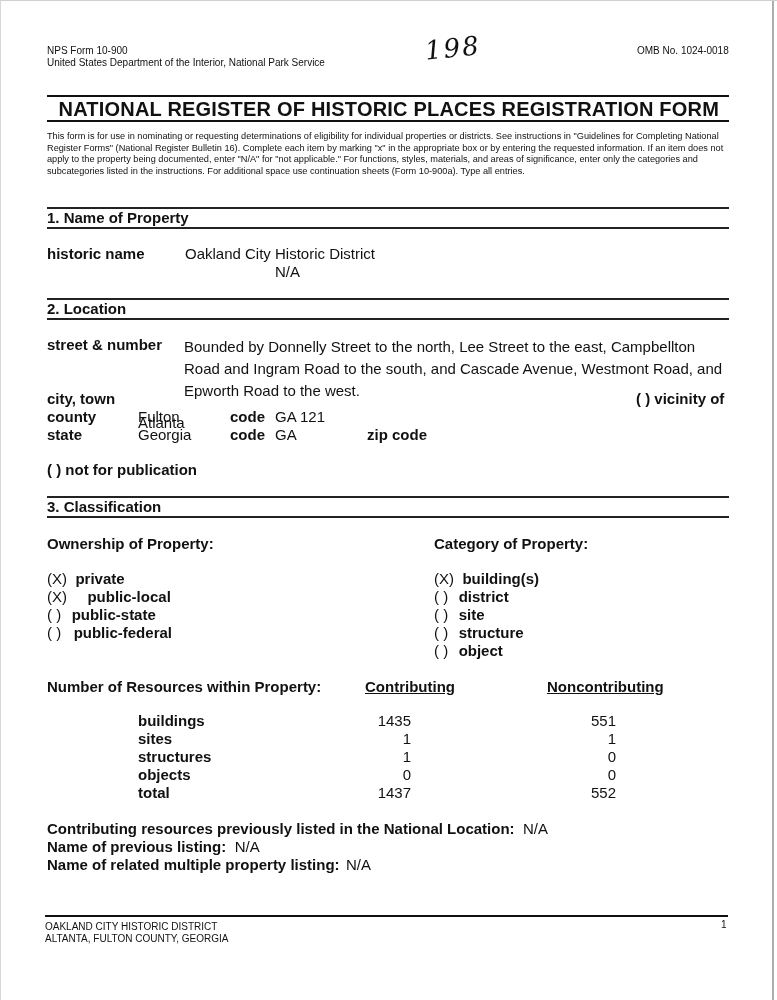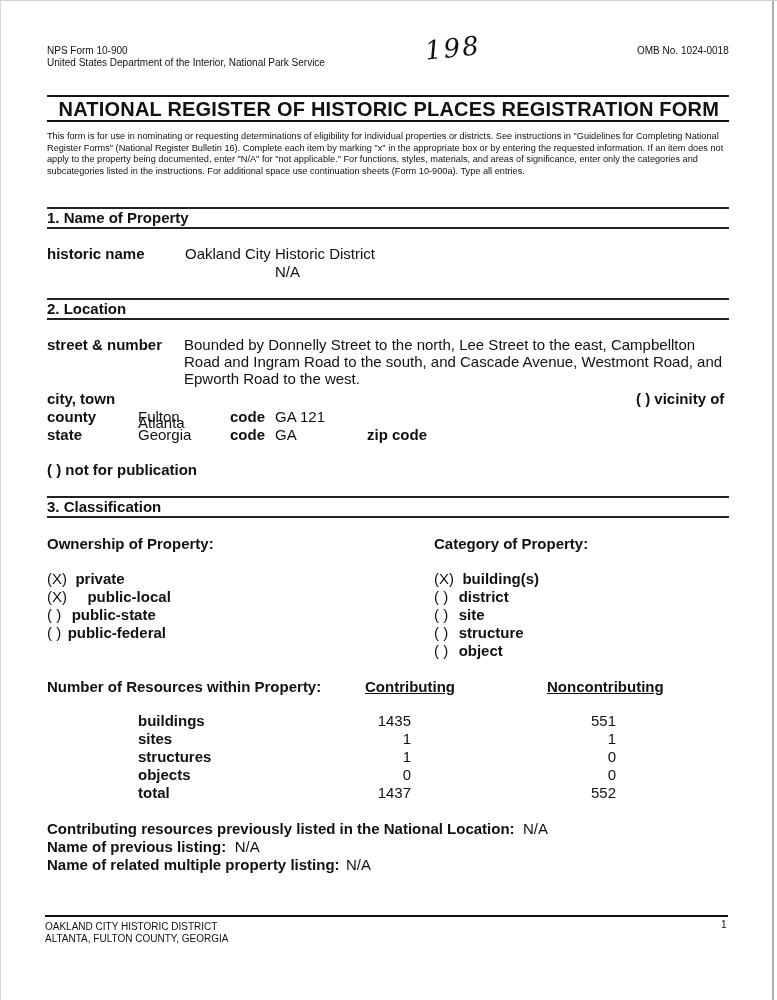--- a/index.html
+++ b/index.html
@@ -11,21 +11,21 @@
   .abs { position: absolute; white-space: nowrap; }
   .small { font-size: 10px; line-height: 12px; }
   .hand { font-family: "DejaVu Serif", serif; font-size: 26px; font-style: italic; letter-spacing: 2px; transform: rotate(-6deg); color: #111; }
   .title-rule { position: absolute; left: 46px; width: 682px; height: 2px; background: #111; }
   .title { position: absolute; left: 36px; width: 682px; text-align: right; font-size: 20px; font-weight: bold; line-height: 24px; letter-spacing: 0.2px; }
   .intro { position: absolute; left: 46px; top: 130px; width: 690px; font-size: 9.2px; line-height: 11.7px; white-space: normal; }
   .sec-rule { position: absolute; left: 46px; width: 682px; height: 1.5px; background: #222; }
   .sec-title { position: absolute; left: 46px; font-size: 15px; font-weight: bold; line-height: 18px; }
   .lbl { font-weight: bold; font-size: 15px; line-height: 18px; }
   .val { font-size: 15px; line-height: 18px; }
-  .street { position: absolute; left: 183px; top: 335px; width: 540px; font-size: 15px; line-height: 17px; white-space: normal; }
+  .street { position: absolute; left: 183px; top: 335px; width: 540px; font-size: 15px; line-height: 22px; white-space: normal; }
   .hdr-u { text-decoration: underline; font-weight: bold; font-size: 15px; }
   .num { position: absolute; font-size: 15px; line-height: 18px; text-align: right; width: 60px; }
   .footer-rule { position: absolute; left: 44px; top: 914px; width: 683px; height: 1.5px; background: #111; }
   .foot { font-size: 10px; line-height: 12px; }
 </style>
 </head>
 <body>
 
 <div class="page">
 
@@ -87,21 +87,21 @@
   <div class="abs" style="left:46px; top:587px;">
     <span class="val">(X)</span>
     <span class="lbl" style="margin-left:16px;">public-local</span>
   </div>
   <div class="abs" style="left:46px; top:605px;">
     <span class="val">( )</span>
     <span class="lbl" style="margin-left:6px;">public-state</span>
   </div>
   <div class="abs" style="left:46px; top:623px;">
     <span class="val">( )</span>
-    <span class="lbl" style="margin-left:2px;">public-federal</span>
+    <span class="lbl" style="margin-left:8px;">public-federal</span>
   </div>
 
   <div class="abs" style="left:433px; top:569px;">
     <span class="val">(X)</span>
     <span class="lbl" style="margin-left:4px;margin-top:20px;">building(s)</span>
   </div>
   <div class="abs" style="left:433px; top:587px;">
     <span class="val">( )</span>
     <span class="lbl" style="margin-left:6px;">district</span>
   </div>

